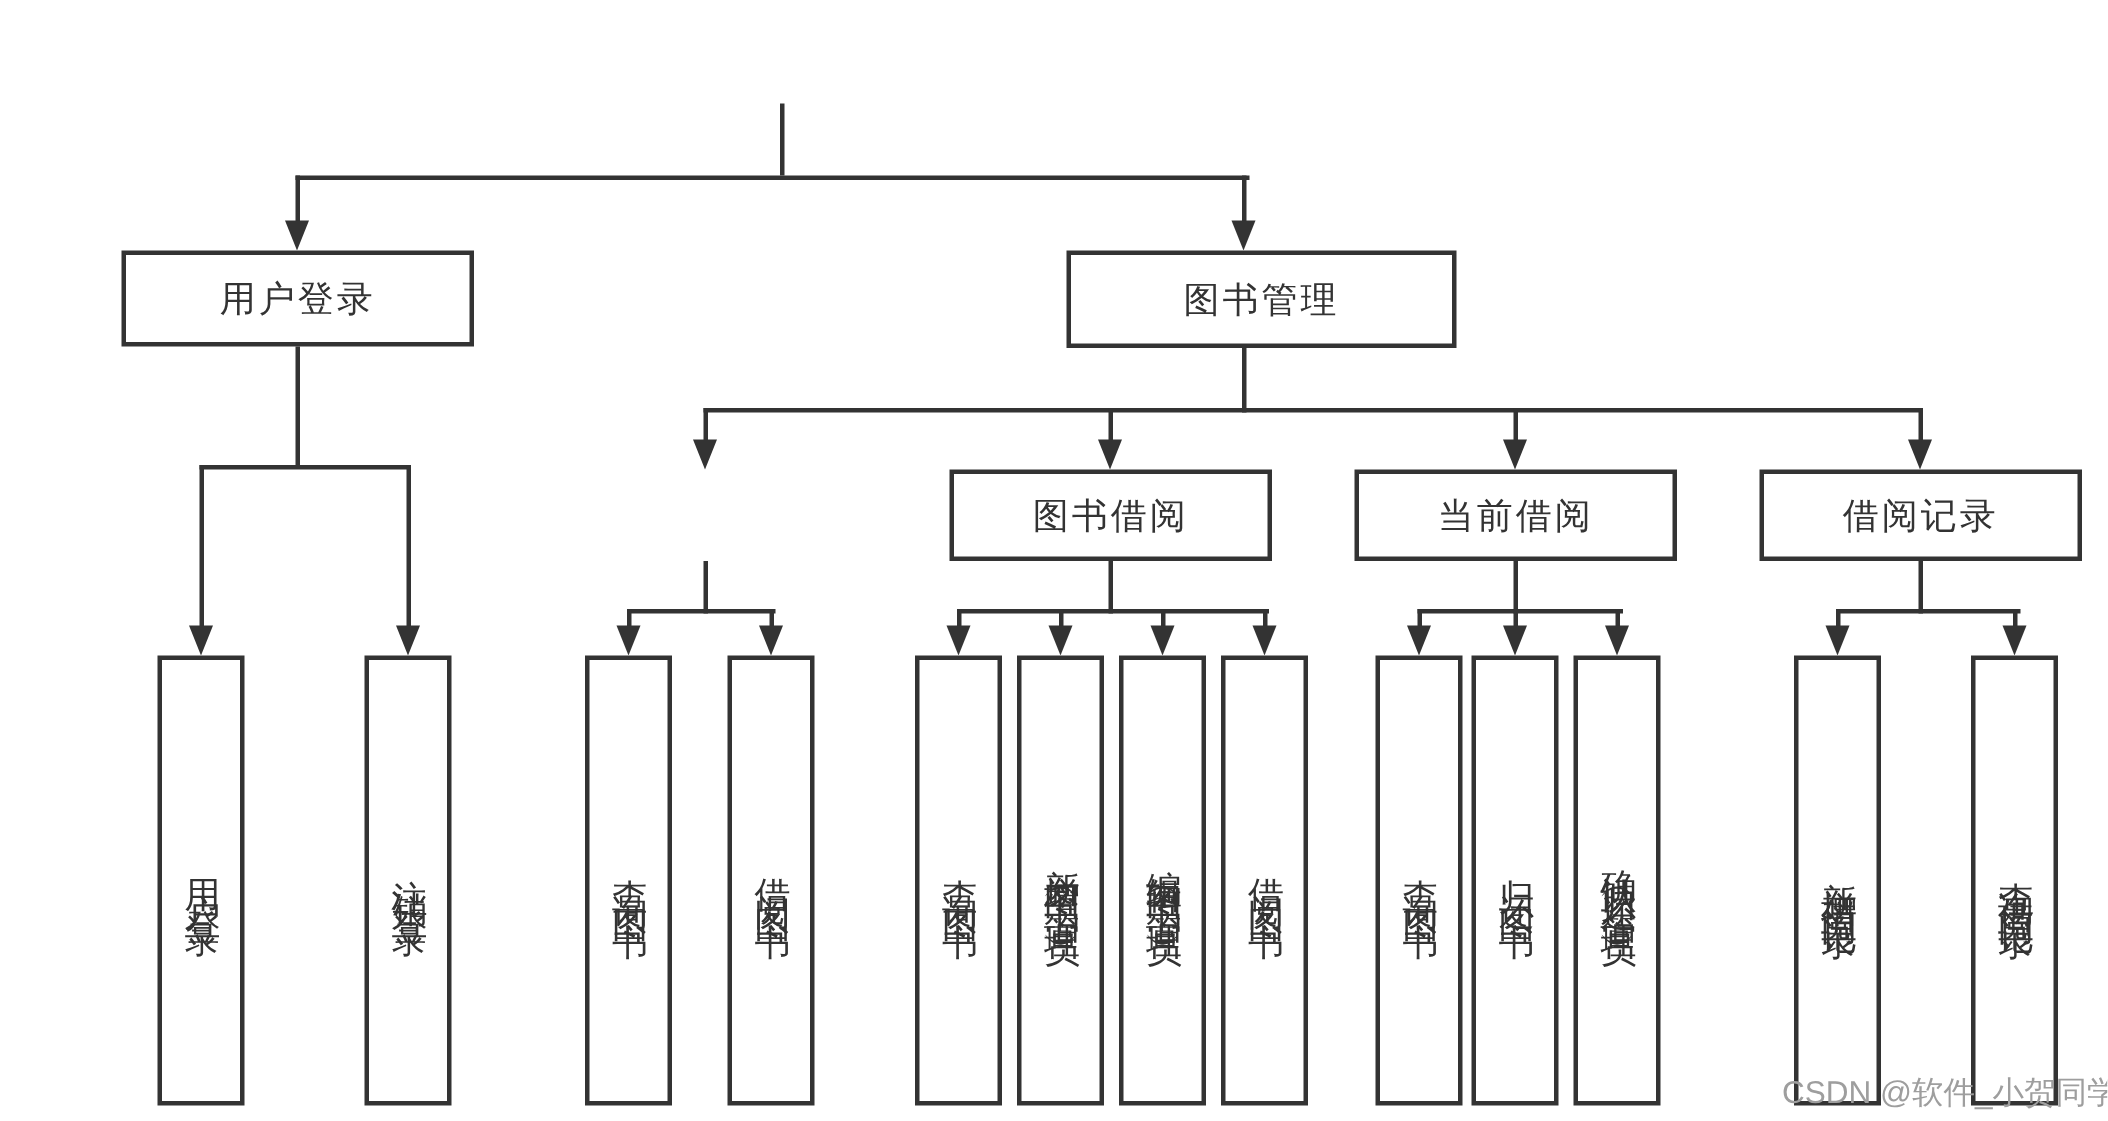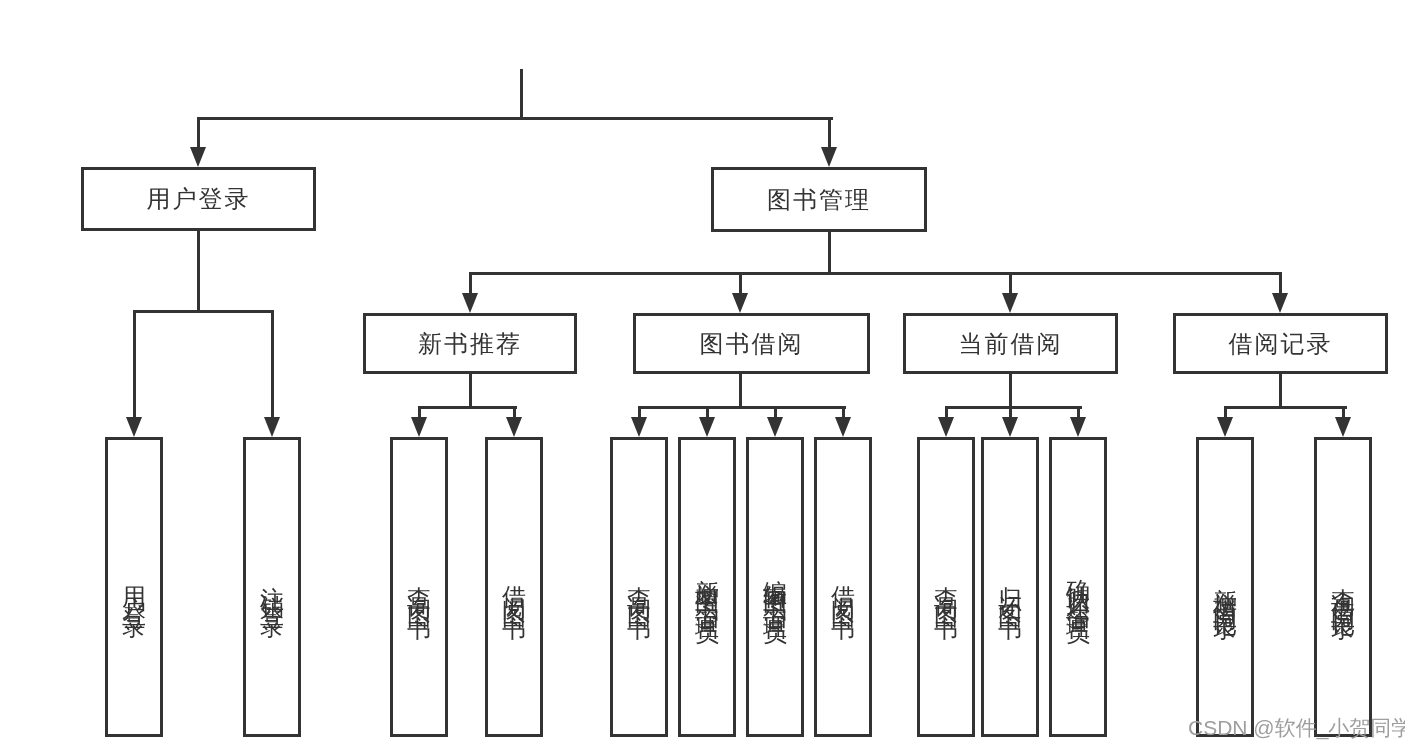--- a/index.html
+++ b/index.html
@@ -56,42 +56,41 @@
 
 
   <div class="vline" style="left:520px;top:69px;height:48px"></div>
   <div class="hline" style="left:197px;top:117px;width:636px"></div>
   <div class="vline" style="left:197px;top:117px;height:32px"></div>
   <div class="arrow" style="left:190px;top:147px"></div>
   <div class="vline" style="left:828px;top:117px;height:32px"></div>
   <div class="arrow" style="left:821px;top:147px"></div>
 
   <div class="node" style="left:81px;top:167px;width:235px;height:64px">用户登录</div>
-  <div class="node" style="left:711px;top:167px;width:216px;height:65px">图书管理</div>
+  <div class="node" style="left:711px;top:167px;width:260px;height:65px">图书管理</div>
 
   <div class="vline" style="left:197px;top:231px;height:79px"></div>
   <div class="hline" style="left:133px;top:310px;width:141px"></div>
   <div class="vline" style="left:133px;top:310px;height:108px"></div>
   <div class="arrow" style="left:126px;top:417px"></div>
   <div class="vline" style="left:271px;top:310px;height:108px"></div>
   <div class="arrow" style="left:264px;top:417px"></div>
 
   <div class="vline" style="left:828px;top:232px;height:43px"></div>
   <div class="hline" style="left:469px;top:272px;width:813px"></div>
   <div class="vline" style="left:469px;top:272px;height:24px"></div>
   <div class="arrow" style="left:462px;top:293px"></div>
   <div class="vline" style="left:739px;top:272px;height:24px"></div>
   <div class="arrow" style="left:732px;top:293px"></div>
   <div class="vline" style="left:1009px;top:272px;height:24px"></div>
   <div class="arrow" style="left:1002px;top:293px"></div>
   <div class="vline" style="left:1279px;top:272px;height:24px"></div>
   <div class="arrow" style="left:1272px;top:293px"></div>
 
-  <div class="node" style="left:363px;top:313px;width:214px;height:61px">新书推荐</div>
-  <div class="node" style="left:633px;top:313px;width:237px;height:61px">图书借阅</div>
+  <div class="node" style="left:633px;top:313px;width:215px;height:61px">图书借阅</div>
   <div class="node" style="left:903px;top:313px;width:215px;height:61px">当前借阅</div>
   <div class="node" style="left:1173px;top:313px;width:215px;height:61px">借阅记录</div>
 
   <div class="vline" style="left:469px;top:374px;height:35px"></div>
   <div class="hline" style="left:418px;top:406px;width:99px"></div>
   <div class="vline" style="left:418px;top:406px;height:14px"></div>
   <div class="arrow" style="left:411px;top:417px"></div>
   <div class="vline" style="left:513px;top:406px;height:14px"></div>
   <div class="arrow" style="left:506px;top:417px"></div>
 

